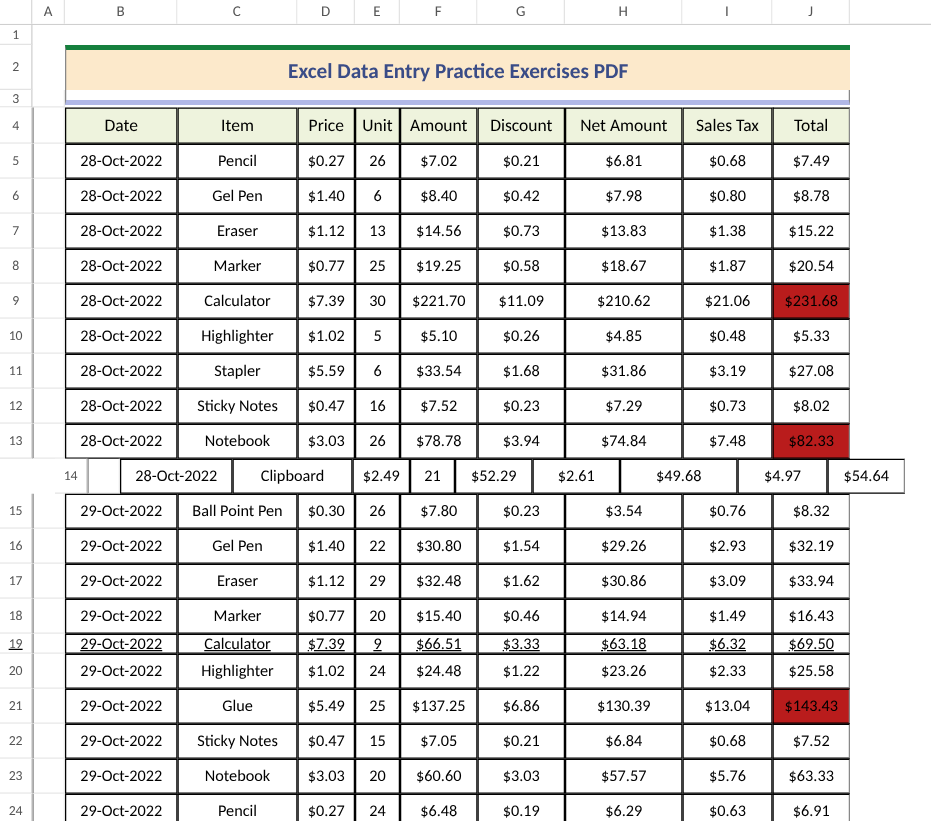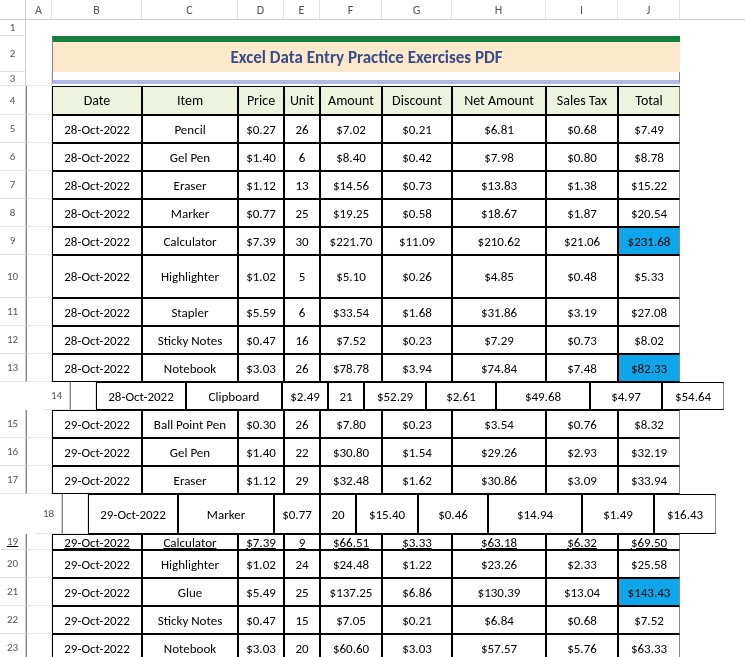--- a/index.html
+++ b/index.html
@@ -75,21 +75,21 @@
 .cD { width: 46px; }
 .cE { width: 36px; }
 .cF { width: 62px; }
 .cG { width: 70px; }
 .cH { width: 94px; }
 .cI { width: 72px; }
 .cJ { width: 62px; }
 
 .title {
   background: #fce9cb;
-  border-top: 6px solid #15803d;
+  border-top: 4px solid #15803d;
   border-left: 1px solid #888;
   border-right: 1px solid #888;
   color: #3a4c87;
   font-weight: bold;
   font-size: 17px;
   justify-content: center;
 }
 .underline-row {
   border-left: 1px solid #888;
   border-right: 1px solid #888;
@@ -101,21 +101,21 @@
   font-weight: normal;
   font-size: 14px;
   justify-content: center;
   border: 1px solid #000;
 }
 .td {
   border: 1px solid #000;
   font-size: 13px;
   justify-content: center;
 }
-.hl { background: #0ea5e9; }
+.hl { background: #b91c1c; }
 .edge-left { border-left: 1px solid #888; }
 .edge-right { border-right: 1px solid #888; }
 .edge-bottom { border-bottom: 1px solid #888; }
 </style>
 </head>
 <body>
 
 <div class="sheet">
 
   <div class="colheaders">
@@ -223,21 +223,21 @@
         <div class="cell td cB">28-Oct-2022</div>
         <div class="cell td cC">Calculator</div>
         <div class="cell td cD">$7.39</div>
         <div class="cell td cE">30</div>
         <div class="cell td cF">$221.70</div>
         <div class="cell td cG">$11.09</div>
         <div class="cell td cH">$210.62</div>
         <div class="cell td cI">$21.06</div>
         <div class="cell td cJ hl edge-right">$231.68</div>
       </div>
-      <div class="row" style="height: 43px;">
+      <div class="row" style="height: 28px;">
         <div class="rowhead">10</div>
         <div class="cell cA edge-left"></div>
         <div class="cell td cB">28-Oct-2022</div>
         <div class="cell td cC">Highlighter</div>
         <div class="cell td cD">$1.02</div>
         <div class="cell td cE">5</div>
         <div class="cell td cF">$5.10</div>
         <div class="cell td cG">$0.26</div>
         <div class="cell td cH">$4.85</div>
         <div class="cell td cI">$0.48</div>
@@ -327,21 +327,21 @@
         <div class="cell td cB">29-Oct-2022</div>
         <div class="cell td cC">Eraser</div>
         <div class="cell td cD">$1.12</div>
         <div class="cell td cE">29</div>
         <div class="cell td cF">$32.48</div>
         <div class="cell td cG">$1.62</div>
         <div class="cell td cH">$30.86</div>
         <div class="cell td cI">$3.09</div>
         <div class="cell td cJ edge-right">$33.94</div>
       </div>
-      <div class="row" style="height: 40px; padding-left: 36px;">
+      <div class="row" style="height: 28px;">
         <div class="rowhead">18</div>
         <div class="cell cA edge-left"></div>
         <div class="cell td cB">29-Oct-2022</div>
         <div class="cell td cC">Marker</div>
         <div class="cell td cD">$0.77</div>
         <div class="cell td cE">20</div>
         <div class="cell td cF">$15.40</div>
         <div class="cell td cG">$0.46</div>
         <div class="cell td cH">$14.94</div>
         <div class="cell td cI">$1.49</div>

